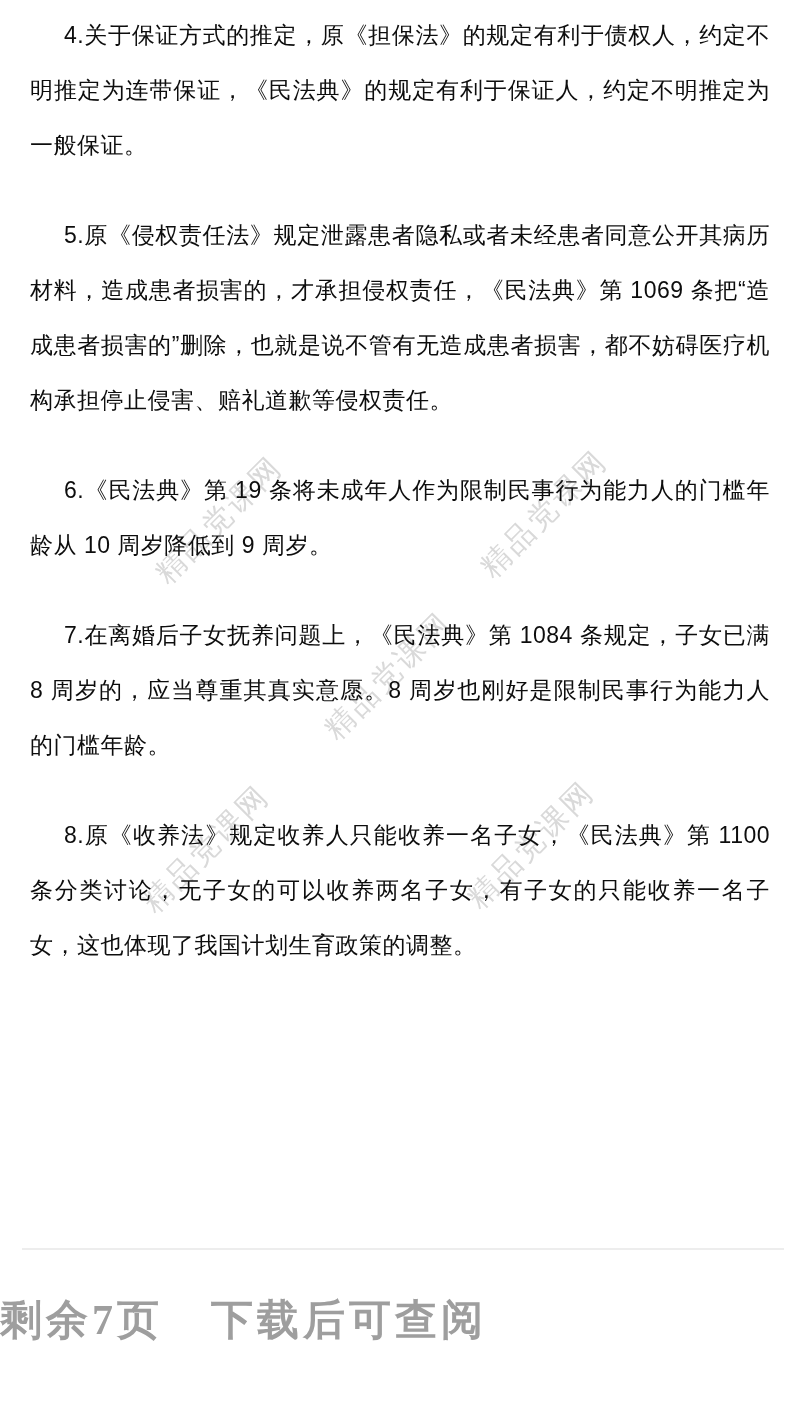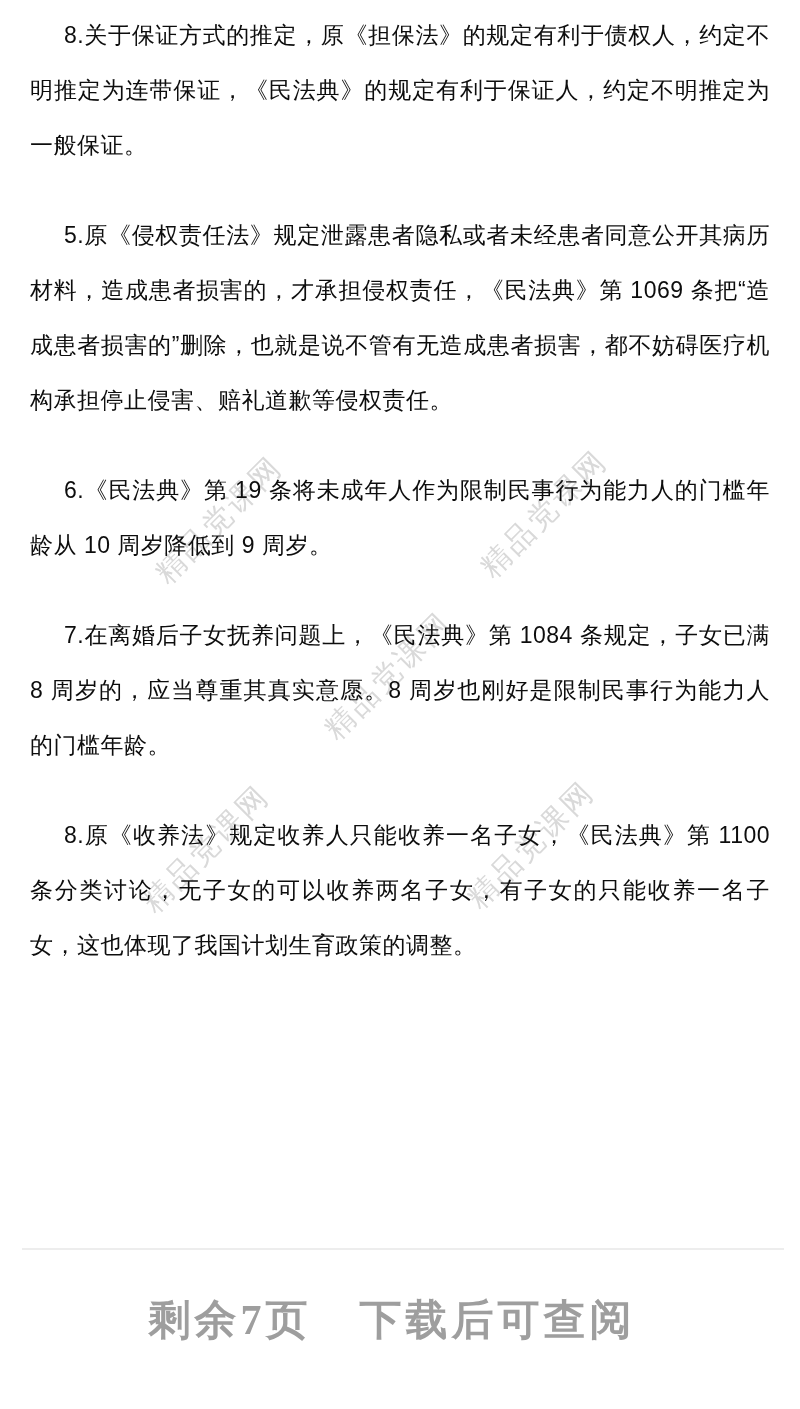--- a/index.html
+++ b/index.html
@@ -58,21 +58,20 @@
     height: 2px;
     background: #ededed;
     z-index: 1;
   }
   
   .footer {
     position: absolute;
     left: 0;
     right: 16px;
     top: 1292px;
-    text-align: center;
     font-family: "Liberation Serif", "DejaVu Serif", serif;
     font-weight: 700;
     font-size: 42px;
     letter-spacing: 4px;
     z-index: 2;
   }
   .footer .gap {
     display: inline-block;
     width: 48px;
   }
@@ -84,21 +83,21 @@
 
   <div class="watermark-layer">
       <span class="wm" style="left: 219px; top: 520px; color: rgb(217, 217, 217); font-size: 30px; transform: translate(-50%, -50%) rotate(-45deg);">精品党课网</span>
       <span class="wm" style="left: 544px; top: 514px; color: rgb(217, 217, 217); font-size: 30px; transform: translate(-50%, -50%) rotate(-45deg);">精品党课网</span>
       <span class="wm" style="left: 388px; top: 676px; color: rgb(217, 217, 217); font-size: 30px; transform: translate(-50%, -50%) rotate(-45deg);">精品党课网</span>
       <span class="wm" style="left: 206px; top: 849px; color: rgb(217, 217, 217); font-size: 30px; transform: translate(-50%, -50%) rotate(-45deg);">精品党课网</span>
       <span class="wm" style="left: 531px; top: 845px; color: rgb(217, 217, 217); font-size: 30px; transform: translate(-50%, -50%) rotate(-45deg);">精品党课网</span>
     </div>
 
   <div class="content">
-      <p>8.关于保证方式的推定，原《担保法》的规定有利于债权人，约定不明推定为连带保证，《民法典》的规定有利于保证人，约定不明推定为一般保证。</p>
+      <p>4.关于保证方式的推定，原《担保法》的规定有利于债权人，约定不明推定为连带保证，《民法典》的规定有利于保证人，约定不明推定为一般保证。</p>
       <p>5.原《侵权责任法》规定泄露患者隐私或者未经患者同意公开其病历材料，造成患者损害的，才承担侵权责任，《民法典》第 1069 条把“造成患者损害的”删除，也就是说不管有无造成患者损害，都不妨碍医疗机构承担停止侵害、赔礼道歉等侵权责任。</p>
       <p>6.《民法典》第 19 条将未成年人作为限制民事行为能力人的门槛年龄从 10 周岁降低到 9 周岁。</p>
       <p>7.在离婚后子女抚养问题上，《民法典》第 1084 条规定，子女已满 8 周岁的，应当尊重其真实意愿。8 周岁也刚好是限制民事行为能力人的门槛年龄。</p>
       <p>8.原《收养法》规定收养人只能收养一名子女，《民法典》第 1100 条分类讨论，无子女的可以收养两名子女，有子女的只能收养一名子女，这也体现了我国计划生育政策的调整。</p>
     </div>
 
   <div class="page-divider"></div>
 
   <div class="footer" style="color: rgb(158, 158, 158);">
     <span>剩余7页</span><span class="gap"></span><span>下载后可查阅</span>

